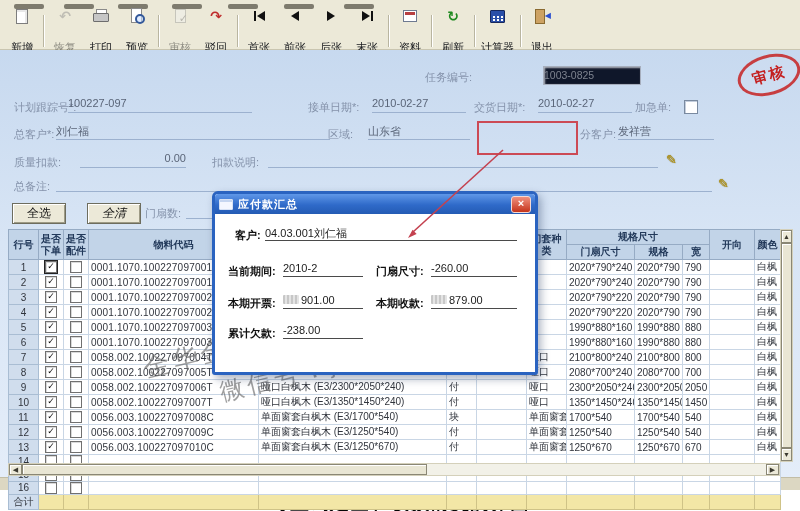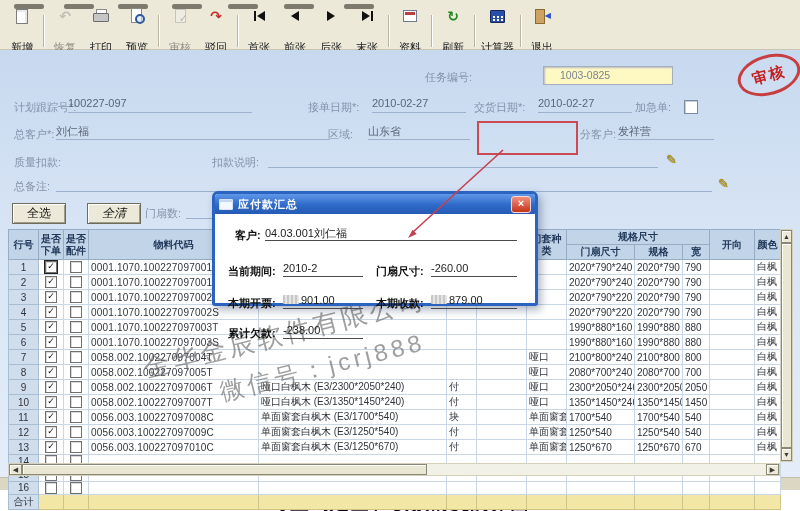--- a/index.html
+++ b/index.html
@@ -39,21 +39,21 @@
   .calculator-icon::after{content:"";position:absolute;left:4px;top:8px;width:2px;height:2px;background:#fff;box-shadow:4px 0 0 #fff,8px 0 0 #fff,0 3px 0 #fff,4px 3px 0 #fff,8px 3px 0 #fff;}
   .exit-icon::before{content:"";position:absolute;left:2px;top:1px;width:8px;height:13px;background:#cda263;border:1px solid #8a6a30;}
   .exit-icon::after{content:"◀";position:absolute;right:0;top:4px;font-size:8px;color:#2a4fd0;}
 
   
   #main{position:absolute;left:0;top:50px;width:800px;height:427px;background:linear-gradient(180deg,#c7d9ef 0%,#d8e5f5 45%,#e4edf9 100%);}
   #form-title{position:absolute;left:0;top:55px;width:800px;text-align:center;font-size:17px;font-weight:bold;color:#101418;letter-spacing:2px;}
   .lbl{position:absolute;font-size:11px;color:#8492aa;white-space:nowrap;}
   .fld{position:absolute;height:15px;border-bottom:1px solid #9cb1cf;font-size:11px;color:#5a6578;white-space:nowrap;overflow:hidden;}
   .pencil-icon{position:absolute;font-size:13px;color:#b8960c;text-shadow:0 0 1px #6b5a10;}
-  #task-input{position:absolute;left:543px;top:66px;width:96px;height:15px;background:#fef9c3;border:1px solid #a6aebd;box-shadow:inset 1px 1px 2px #b9bcc4;font-size:10.5px;color:#7d838f;padding:1px 16px;line-height:14px;}
+  #task-input{position:absolute;left:543px;top:66px;width:96px;height:15px;background:#0f172a;border:1px solid #a6aebd;box-shadow:inset 1px 1px 2px #b9bcc4;font-size:10.5px;color:#7d838f;padding:1px 0;line-height:14px;}
   #urgent-cb{position:absolute;left:684px;top:100px;width:12px;height:12px;background:#fff;border:1px solid #7a8aa0;box-shadow:inset 1px 1px 0 #c4cedd;}
   #stamp{position:absolute;left:737px;top:55px;width:58px;height:34px;border:3px solid rgba(198,34,34,.85);border-radius:50%;display:flex;align-items:center;justify-content:center;color:#c41f1f;font-size:15px;font-weight:bold;letter-spacing:2px;transform:rotate(-16deg);z-index:30;background:rgba(255,255,255,.08);}
   .btn3d{position:absolute;background:#ece9d8;border:1px solid #6d6d5e;box-shadow:inset 1px 1px 0 #fff,inset -1px -1px 0 #9e9b86;display:flex;align-items:center;justify-content:center;font-size:12px;color:#101010;cursor:pointer;}
   #view-balance-btn{left:484px;top:126px;width:84px;height:21px;font-weight:bold;}
   #red-rect{position:absolute;left:477px;top:121px;width:97px;height:30px;border:2px solid #cc4a55;z-index:55;}
   #select-all-btn{left:12px;top:203px;width:52px;height:19px;}
   #clear-all-btn{left:87px;top:203px;width:52px;height:19px;font-style:italic;}
 
   
   #table-wrap{position:absolute;left:8px;top:229px;z-index:5;}
@@ -68,21 +68,21 @@
   .cb.focus{outline:1px solid #222;}
   tr.total-row td{background:#f3e7a6;border-color:#cfc387;height:13px;margin-left:21px;}
   tr.total-row td.c-no{background:#d0dded;border-color:#a9bdd3;font-size:10px;}
 
   
   .sb-track{position:absolute;background:#f2f1e8;border:1px solid #d4d0ba;box-sizing:border-box;z-index:6;}
   .sb-btn{position:absolute;background:#ece9d8;border:1px solid #8a8775;box-shadow:inset 1px 1px 0 #fff;display:flex;align-items:center;justify-content:center;font-size:7px;color:#3c3a30;box-sizing:border-box;}
   .sb-thumb{position:absolute;background:#e9e6d4;border:1px solid #8a8775;box-shadow:inset 1px 1px 0 #fff;box-sizing:border-box;}
 
   
-  #dialog{position:absolute;left:212px;top:191px;width:326px;height:115px;z-index:40;border:3px solid #2a63c0;border-radius:6px 6px 3px 3px;background:#fff;box-shadow:3px 4px 8px rgba(20,40,80,.35);box-sizing:border-box;}
+  #dialog{position:absolute;left:212px;top:191px;width:326px;height:184px;z-index:40;border:3px solid #2a63c0;border-radius:6px 6px 3px 3px;background:#fff;box-shadow:3px 4px 8px rgba(20,40,80,.35);box-sizing:border-box;}
   #dialog-titlebar{height:20px;background:linear-gradient(180deg,#5f97e8 0%,#2f6ac9 55%,#245bb4 100%);border-radius:3px 3px 0 0;display:flex;align-items:center;padding:0 4px;}
   #dialog-title{color:#fff;font-size:11px;font-weight:bold;margin-left:5px;letter-spacing:1px;flex:1;}
   .dlg-icon{width:12px;height:9px;background:#f4f7ff;border:1px solid #d7e2f5;border-radius:1px;box-shadow:inset 0 2px 0 #c6d6f0;}
   #dialog-close{width:18px;height:15px;background:linear-gradient(180deg,#f0907e,#c5341b);border:1px solid #f6d9d2;border-radius:3px;color:#fff;font-size:11px;font-weight:bold;line-height:13px;text-align:center;cursor:pointer;}
   .dlbl{position:absolute;font-size:11px;font-weight:bold;color:#101010;white-space:nowrap;}
   .dfld{position:absolute;height:14px;border-bottom:1px solid #4a4a4a;font-size:11px;color:#1c1c1c;white-space:nowrap;}
   .mosaic{display:inline-block;width:16px;height:9px;margin-right:2px;border-radius:1px;background:repeating-linear-gradient(90deg,#c7c7c7 0 2px,#e4e4e4 2px 4px);filter:blur(.6px);vertical-align:baseline;}
 
   
   #arrow-svg{position:absolute;left:0;top:0;width:800px;height:511px;z-index:60;pointer-events:none;}
@@ -192,20 +192,21 @@
 
   <span class="lbl" style="left:14px;top:127px">总客户*:</span>
   <span class="fld" style="left:56px;top:124px;width:274px">刘仁福</span>
   <span class="lbl" style="left:328px;top:127px">区域:</span>
   <span class="fld" style="left:368px;top:124px;width:102px">山东省</span>
   <div id="red-rect"></div>
   <span class="lbl" style="left:580px;top:127px">分客户:</span>
   <span class="fld" style="left:618px;top:124px;width:96px">发祥营</span>
 
   <span class="lbl" style="left:14px;top:155px">质量扣款:</span>
+  <span class="fld" style="left:80px;top:152px;width:106px;text-align:right">0.00</span>
   <span class="lbl" style="left:212px;top:155px">扣款说明:</span>
   <span class="fld" style="left:268px;top:152px;width:390px"></span>
   <span class="pencil-icon" style="left:666px;top:152px">✎</span>
 
   <span class="lbl" style="left:14px;top:179px">总备注:</span>
   <span class="fld" style="left:56px;top:176px;width:656px"></span>
   <span class="pencil-icon" style="left:718px;top:176px">✎</span>
 
   <div id="select-all-btn" class="btn3d">全选</div>
   <div id="clear-all-btn" class="btn3d">全清</div>

